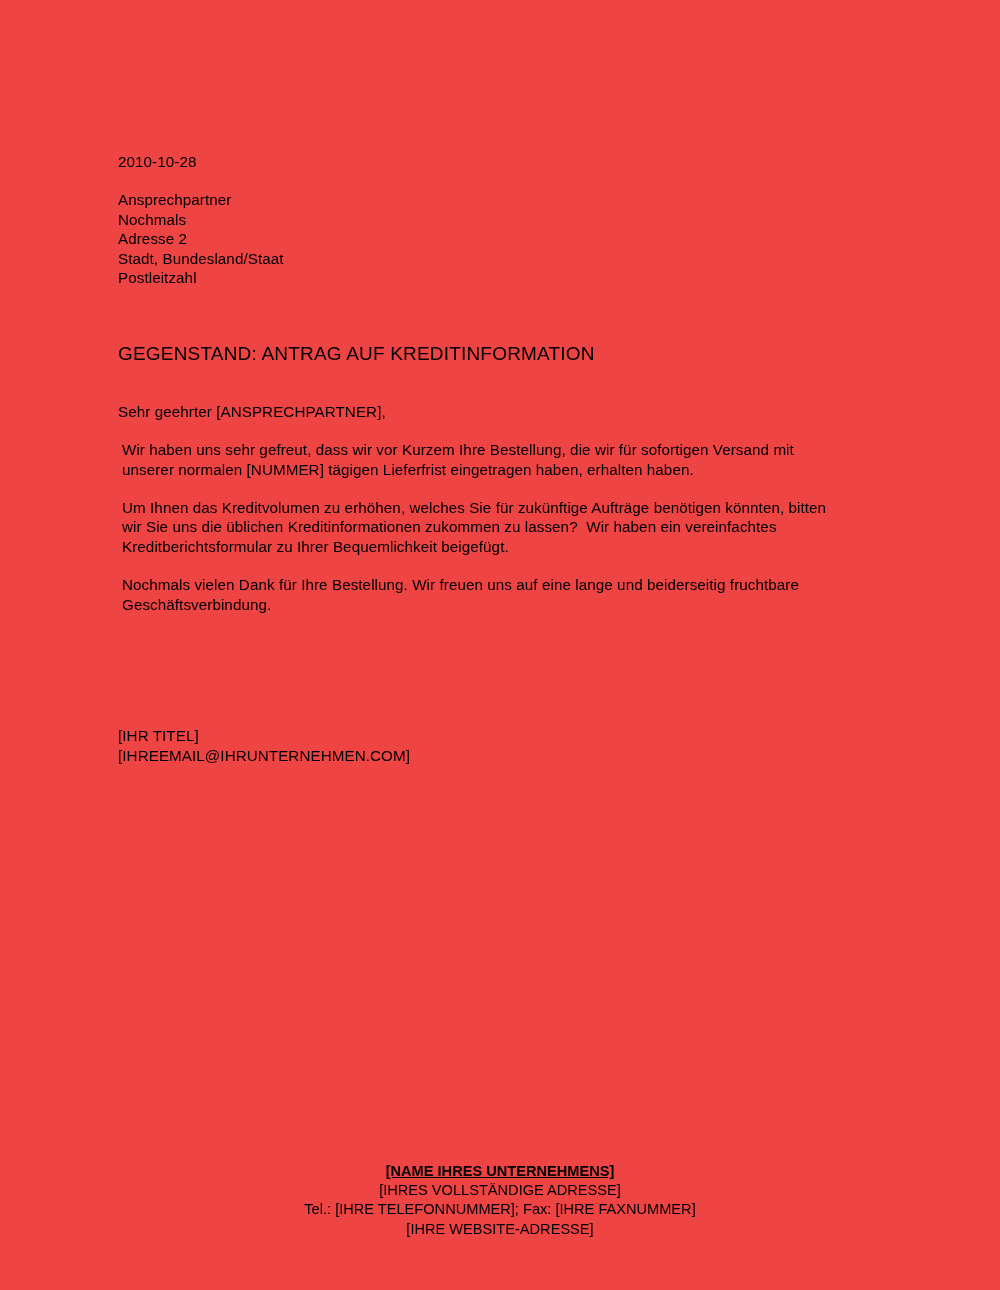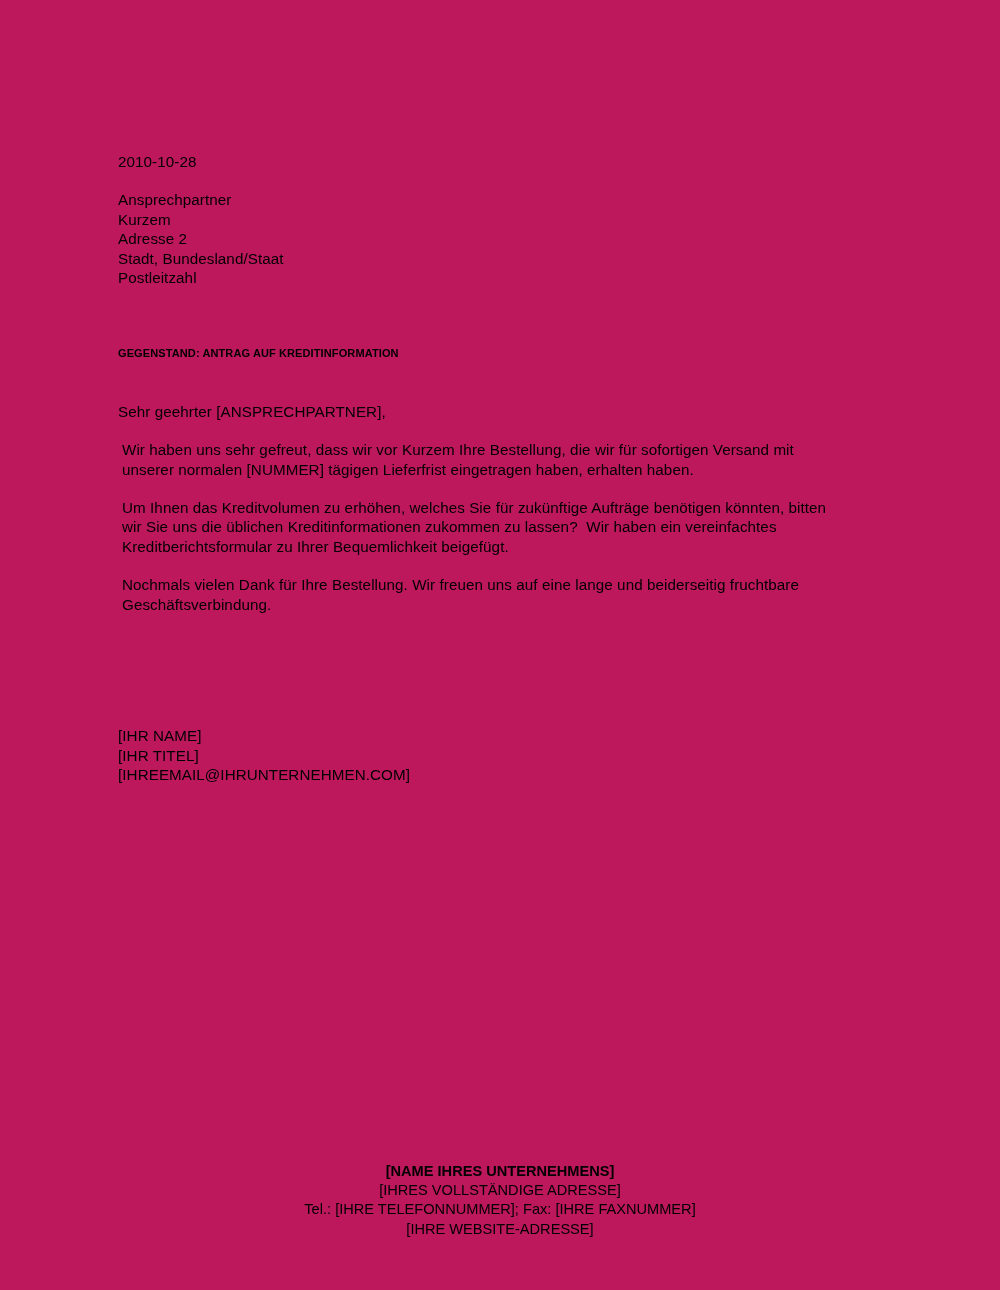--- a/index.html
+++ b/index.html
@@ -11,21 +11,21 @@
     width: 1000px;
     height: 1290px;
     position: relative;
     font-family: "Liberation Sans", sans-serif;
     color: #000000;
     -webkit-font-smoothing: antialiased;
   }
   .page {
     position: absolute;
     inset: 0;
-    background: #be185d;
+    background: #ef4444;
   }
   .content {
     position: absolute;
     left: 118px;
     top: 152px;
     width: 722px;
   }
   .line,
   .para {
     font-size: 15.2px;
@@ -39,23 +39,23 @@
   .address-block {
     margin: 0 0 19px 0;
   }
   .spacer-lg {
     height: 38px;
   }
   .spacer-md {
     height: 19px;
   }
   .subject {
-    font-size: 11px;
+    font-size: 19px;
     line-height: 19.4px;
-    font-weight: bold;
+    font-weight: normal;
     letter-spacing: 0.01em;
   }
   .para {
     margin: 0 0 19px 4px;
     text-align: left;
   }
   .para:last-child {
     margin-bottom: 0;
   }
   .signature-block .line {
@@ -68,36 +68,37 @@
     top: 1162px;
     text-align: center;
   }
   .footer .fline {
     font-size: 14.6px;
     line-height: 19.2px;
     white-space: pre;
   }
   .footer .fline.bold {
     font-weight: bold;
+    text-decoration: underline;
   }
 </style>
 </head>
 <body>
 
 <div class="page">
 
   <div class="content">
 
     <div class="date-block">
       <div class="line">2010-10-28</div>
     </div>
 
     <div class="address-block">
       <div class="line">Ansprechpartner</div>
-      <div class="line">Kurzem</div>
+      <div class="line">Nochmals</div>
       <div class="line">Adresse 2</div>
       <div class="line">Stadt, Bundesland/Staat</div>
       <div class="line">Postleitzahl</div>
     </div>
 
     <div class="spacer-lg"></div>
 
     <div class="subject">GEGENSTAND: ANTRAG AUF KREDITINFORMATION</div>
 
     <div class="spacer-lg"></div>
@@ -109,21 +110,20 @@
     <p class="para">Wir haben uns sehr gefreut, dass wir vor Kurzem Ihre Bestellung, die wir für sofortigen Versand mit unserer normalen [NUMMER] tägigen Lieferfrist eingetragen haben, erhalten haben.</p>
     <p class="para">Um Ihnen das Kreditvolumen zu erhöhen, welches Sie für zukünftige Aufträge benötigen könnten, bitten wir Sie uns die üblichen Kreditinformationen zukommen zu lassen?  Wir haben ein vereinfachtes Kreditberichtsformular zu Ihrer Bequemlichkeit beigefügt.</p>
     <p class="para">Nochmals vielen Dank für Ihre Bestellung. Wir freuen uns auf eine lange und beiderseitig fruchtbare Geschäftsverbindung.</p>
 
     <div class="spacer-md"></div>
 
 
     <div style="height:74px"></div>
 
     <div class="signature-block">
-      <div class="line">[IHR NAME]</div>
       <div class="line">[IHR TITEL]</div>
       <div class="line">[IHREEMAIL@IHRUNTERNEHMEN.COM]</div>
     </div>
 
   </div>
 
   <div class="footer">
     <div class="fline bold">[NAME IHRES UNTERNEHMENS]</div>
     <div class="fline">[IHRES VOLLSTÄNDIGE ADRESSE]</div>
     <div class="fline">Tel.: [IHRE TELEFONNUMMER]; Fax: [IHRE FAXNUMMER]</div>

